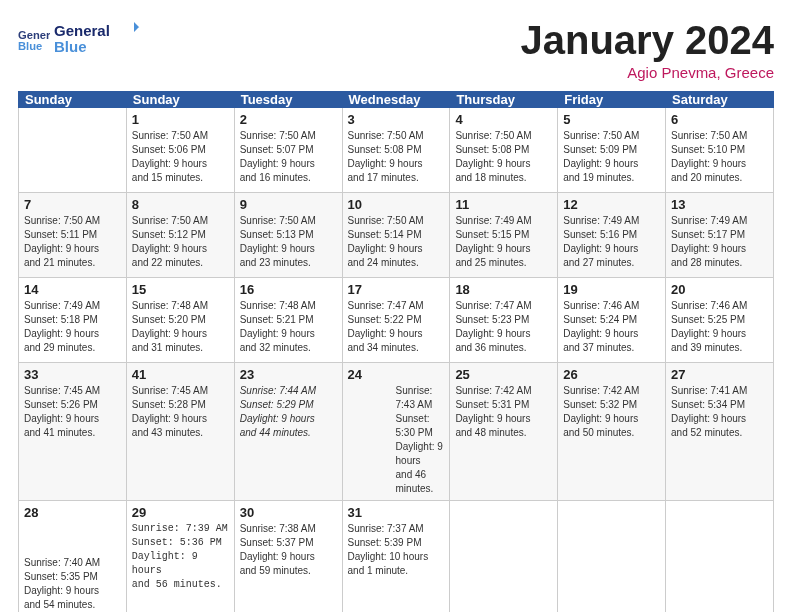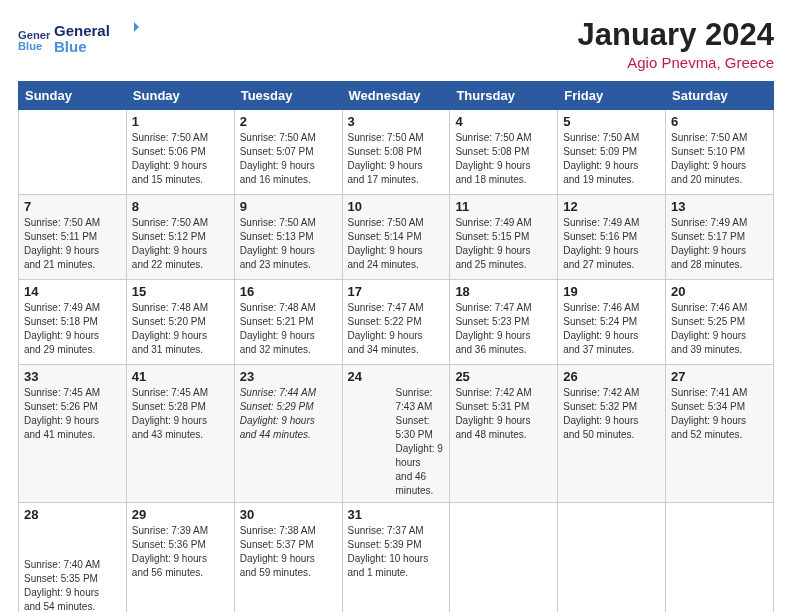--- a/index.html
+++ b/index.html
@@ -28,41 +28,41 @@
       gap: 4px;
     }
     .logo-icon {
       width: 32px;
       height: 32px;
     }
     .title-block {
       text-align: right;
     }
     .calendar-title {
-      font-size: 31px;
+      font-size: 40px;
       font-weight: bold;
       color: #222;
       line-height: 1.1;
     }
     .calendar-subtitle {
       font-size: 15px;
       color: #be185d;
       margin-top: 2px;
     }
     table {
       width: 100%;
       border-collapse: collapse;
       table-layout: fixed;
     }
     thead th {
       background: #2c5aa0;
       color: #fff;
       font-size: 13px;
       font-weight: bold;
-      padding: 6px 6px;
+      padding: 0 6px;
       border: 1px solid #2c5aa0;
       text-align: left;
     }
     tbody td {
       border: 1px solid #ccc;
       vertical-align: top;
       padding: 4px 5px;
       font-size: 10px;
       color: #333;
       height: 85px;
@@ -326,21 +326,21 @@
         <tr>
           <td>
             <span class="day-number">28</span>
             <div class="day-info" style="white-space: pre-line; margin-top: 36px;">Sunrise: 7:40 AM
 Sunset: 5:35 PM
 Daylight: 9 hours
 and 54 minutes.</div>
           </td>
           <td>
             <span class="day-number">29</span>
-            <div class="day-info" style="white-space: pre-line;">Sunrise: 7:39 AM
+            <div class="day-info" style="white-space: pre-line; font-family: Liberation Mono, monospace;">Sunrise: 7:39 AM
 Sunset: 5:36 PM
 Daylight: 9 hours
 and 56 minutes.</div>
           </td>
           <td>
             <span class="day-number">30</span>
             <div class="day-info" style="white-space: pre-line;">Sunrise: 7:38 AM
 Sunset: 5:37 PM
 Daylight: 9 hours
 and 59 minutes.</div>

